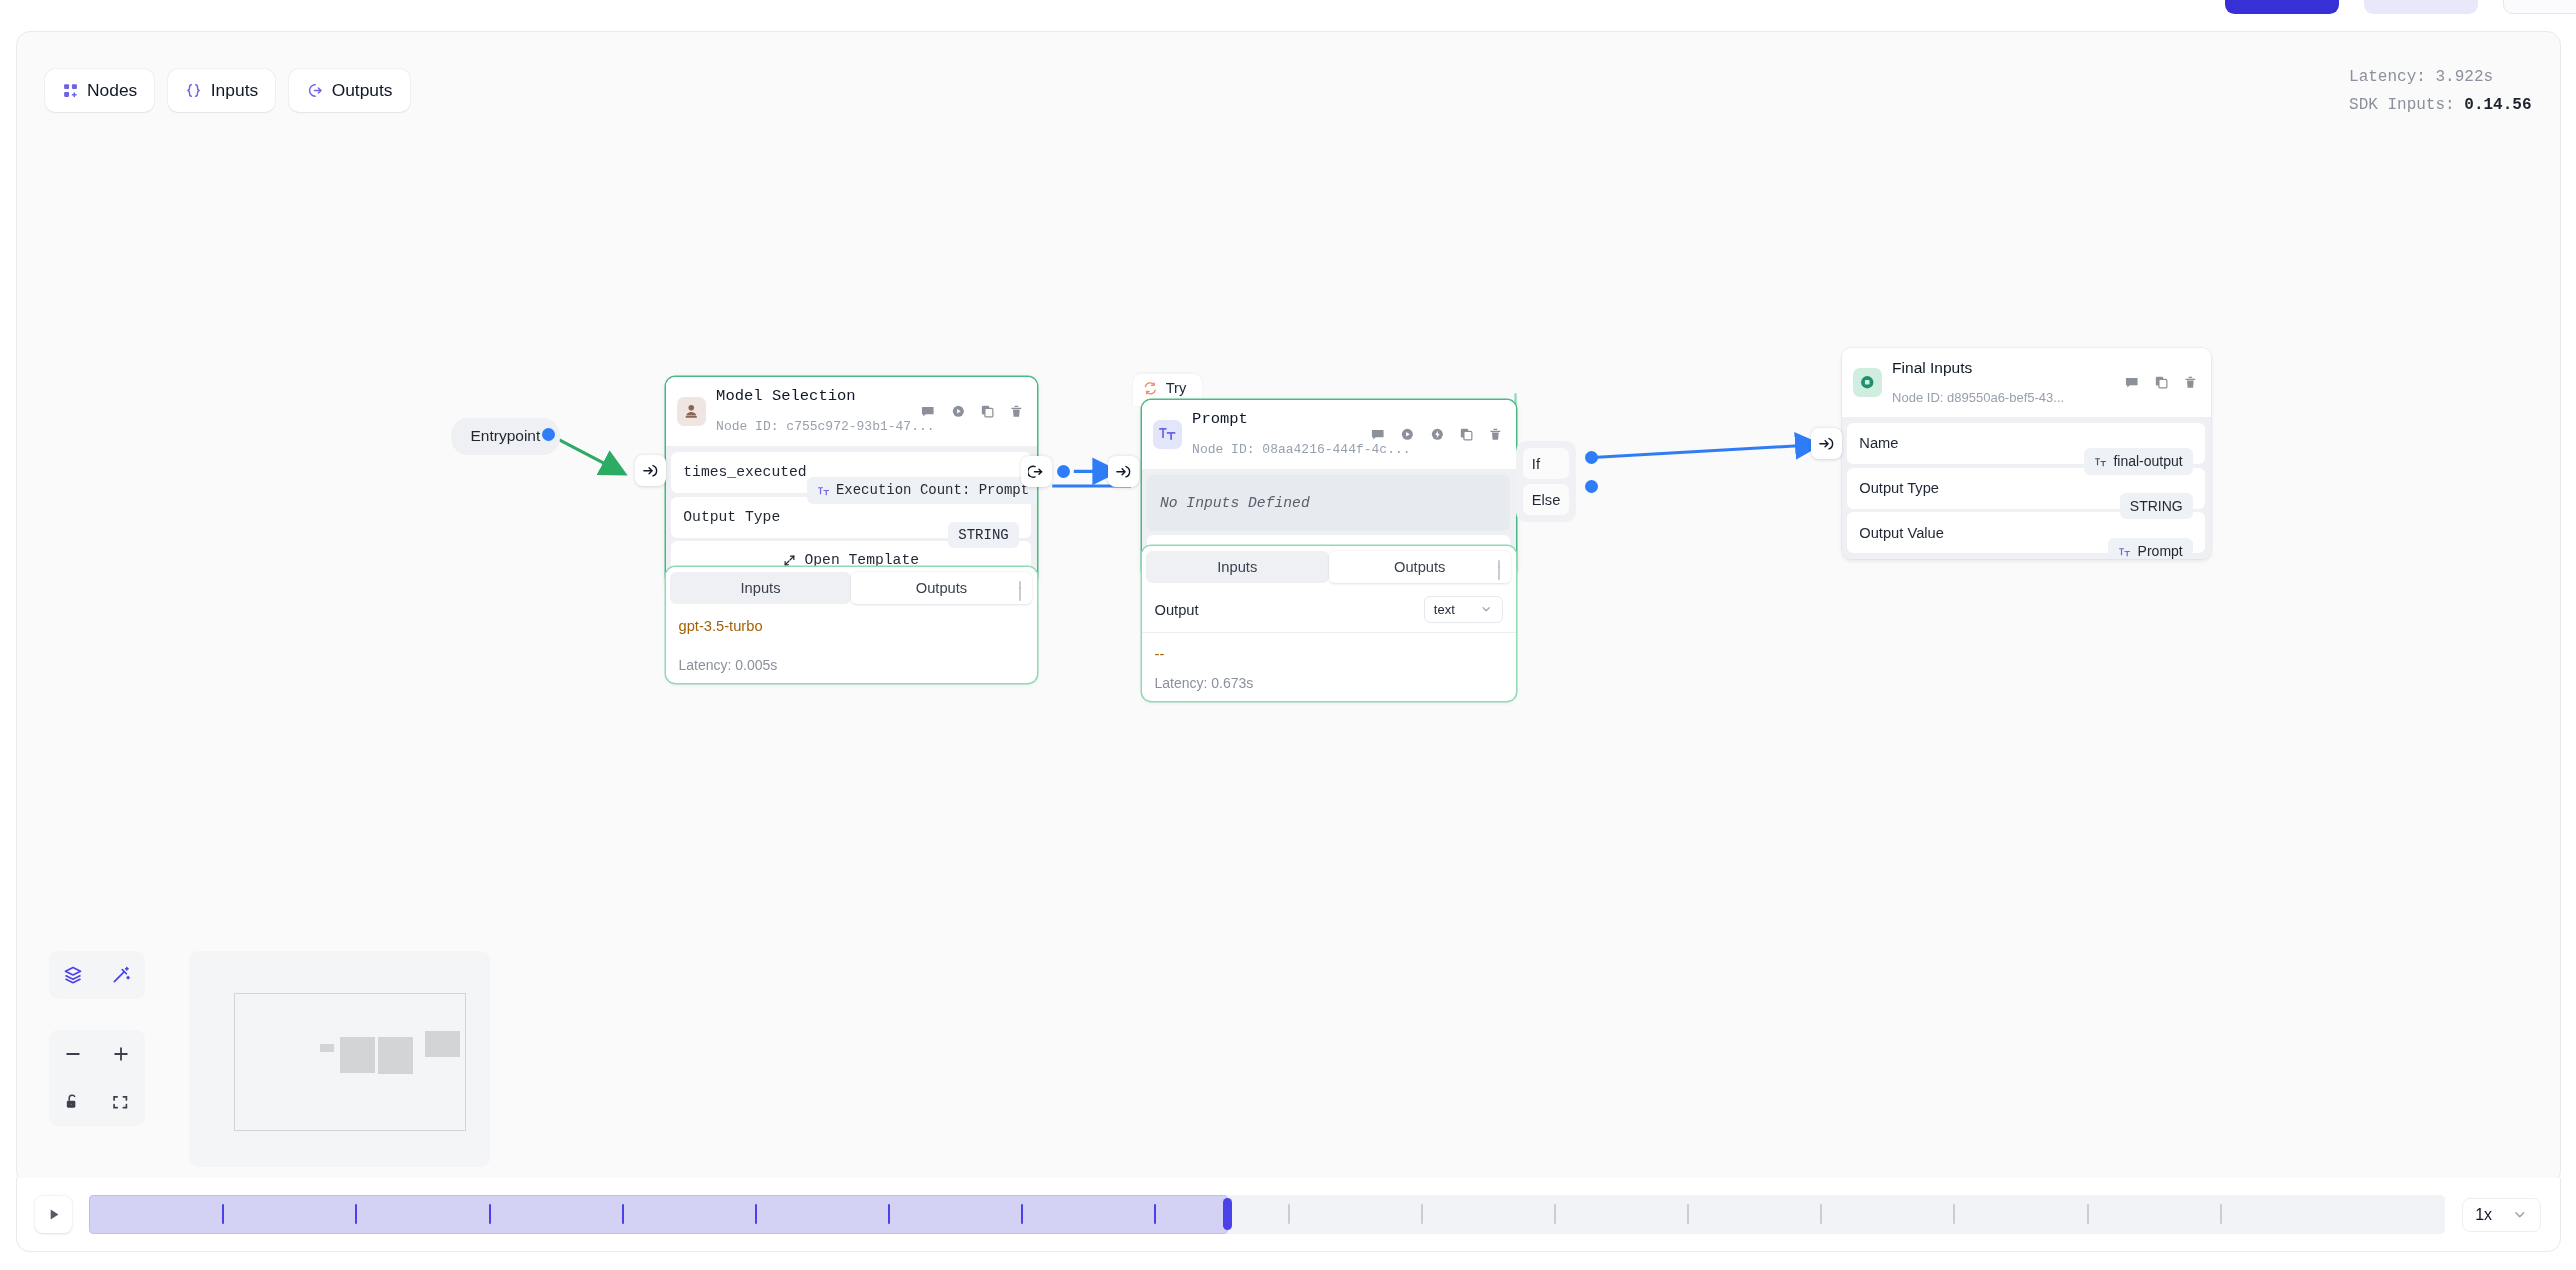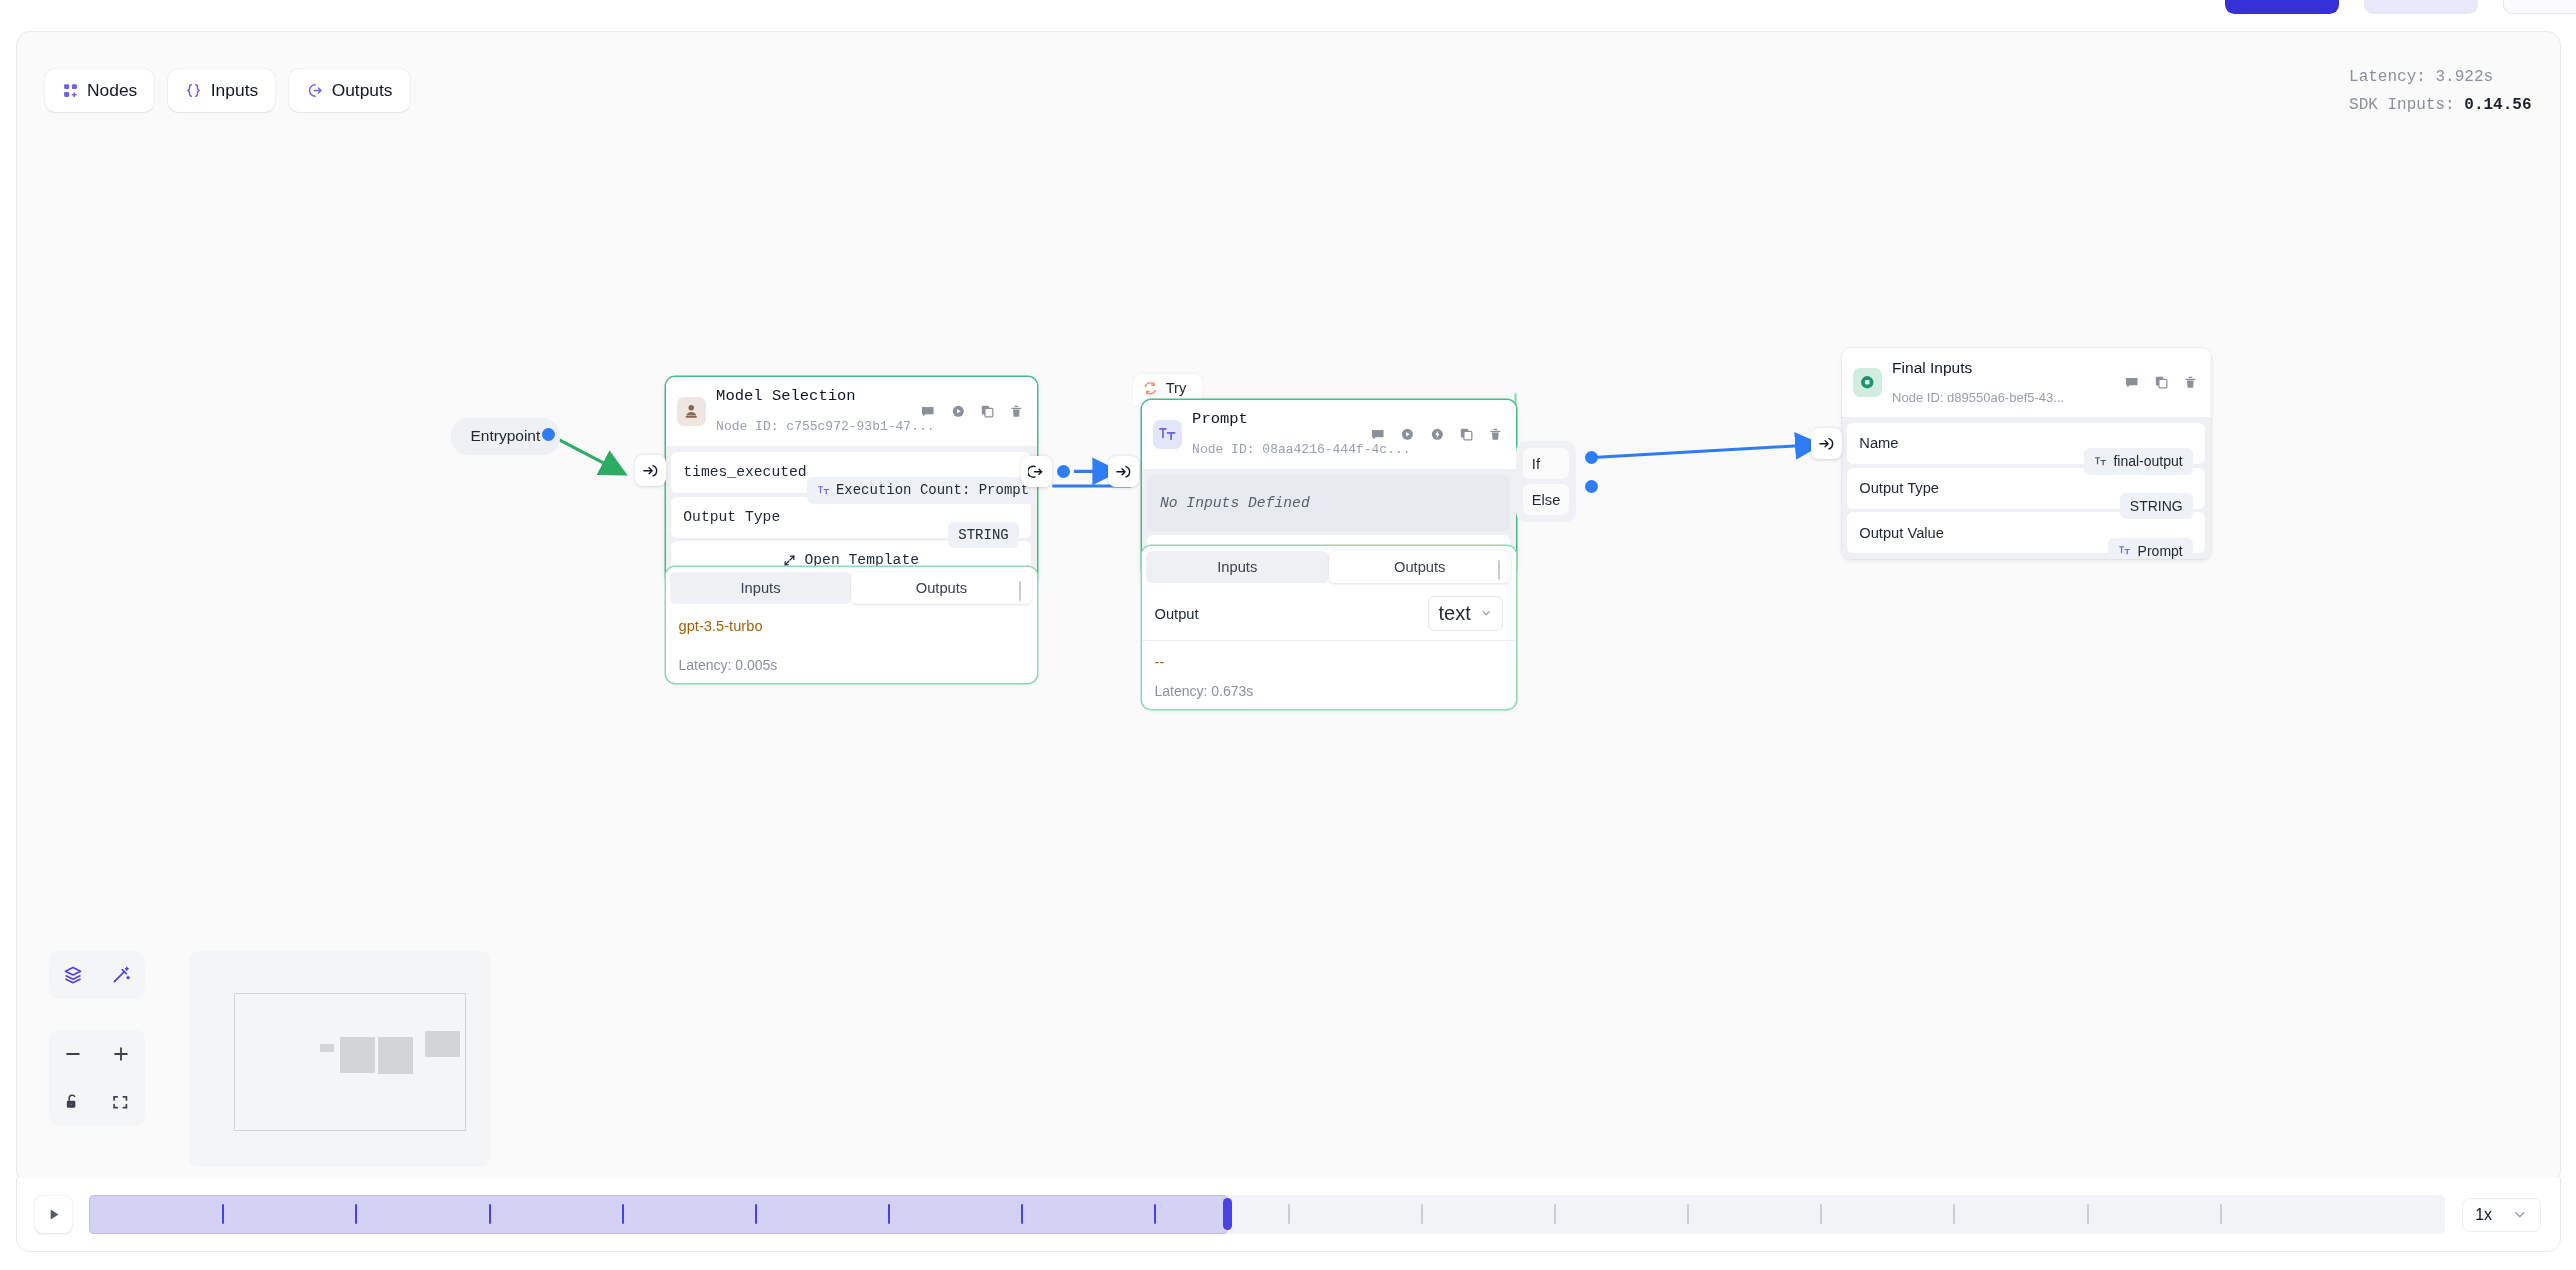--- a/index.html
+++ b/index.html
@@ -62,21 +62,21 @@
   .node-acts { display:flex; align-items:center; gap:14.7px; color:#8b9099; flex:0 0 auto; }
   .node-acts span { display:flex; cursor:pointer; }
   .card-body { background:#eef0f3; padding:3.9px 5.4px 5.4px; }
   .row {
     display:flex; align-items:center; justify-content:space-between;
     background:#fff; border-radius:6.2px; height:41px; padding:0 12.4px; margin-top:3.9px;
     font-size:14.7px; color:#1f2733;
   }
   .row:first-child { margin-top:1.5px; }
   .chip {
-    display:flex; align-items:center; gap:6.2px;
+    display:flex; align-items:flex-end; gap:6.2px;
     background:#eef1f6; border-radius:6.2px; padding:5.4px 10px;
     font-size:14px; color:#242b37; white-space:nowrap;margin-top:36px;
   }
   .chip.plain { background:#eef1f6; }
   .rowbtn {
     display:flex; align-items:center; justify-content:center; gap:8.5px;
     background:#fff; border-radius:6.2px; height:38px; margin-top:3.9px;
     font-size:14.7px; color:#1f2733; cursor:pointer;
   }
   .noinputs { background:#e7eaee; border-radius:6.2px; height:56px;
@@ -91,22 +91,22 @@
   }
   .iotabs { display:flex; padding:4.6px; gap:0; background:#fff; }
   .iotab { flex:1 1 0; height:32px; display:flex; align-items:center; justify-content:center;
            font-size:14.7px; color:#3a424f; border-radius:6.2px; cursor:pointer; position:relative;}
   .iotab.inactive { background:#eef0f3; }
   .iotab.active { background:#fff; box-shadow:0 0.8px 2.3px rgba(16,24,40,.13); }
   .iotab .tick { position:absolute; right:10.8px; color:#22a65f; display:flex; }
   .iobody { padding:7px 13px 0; }
   .iobody .outrow { display:flex; align-items:center; justify-content:space-between; padding:1.5px 0 8.5px; }
   .iobody .outlbl { font-size:14.7px; color:#1f2733; }
-  .selbox { display:flex; align-items:center; gap:9px; border:0.8px solid #e5e8ed; border-radius:6.2px;
-            padding:5.4px 9.3px; font-size:20px; color:#1f2733; background:#fff; cursor:pointer;}
+  .selbox { display:flex; align-items:center; gap:25px; border:0.8px solid #e5e8ed; border-radius:6.2px;
+            padding:5.4px 9.3px; font-size:13px; color:#1f2733; background:#fff; cursor:pointer;}
   .divider { height:0.8px; background:#eceef2; margin:0 -13px; }
   .ioval { font-size:14.7px; color:#a16207; padding:13px 0 0; min-height:42px;}
   .iolat { font-size:14px; color:#8a909c; padding:0 0 10px; }
 
   
   .entrypoint {
     position:absolute; background:#eef0f3; border-radius:17px;
     padding:9.3px 20px; font-size:15.5px; color:#1f2733; white-space:nowrap;
   }
   .port {

